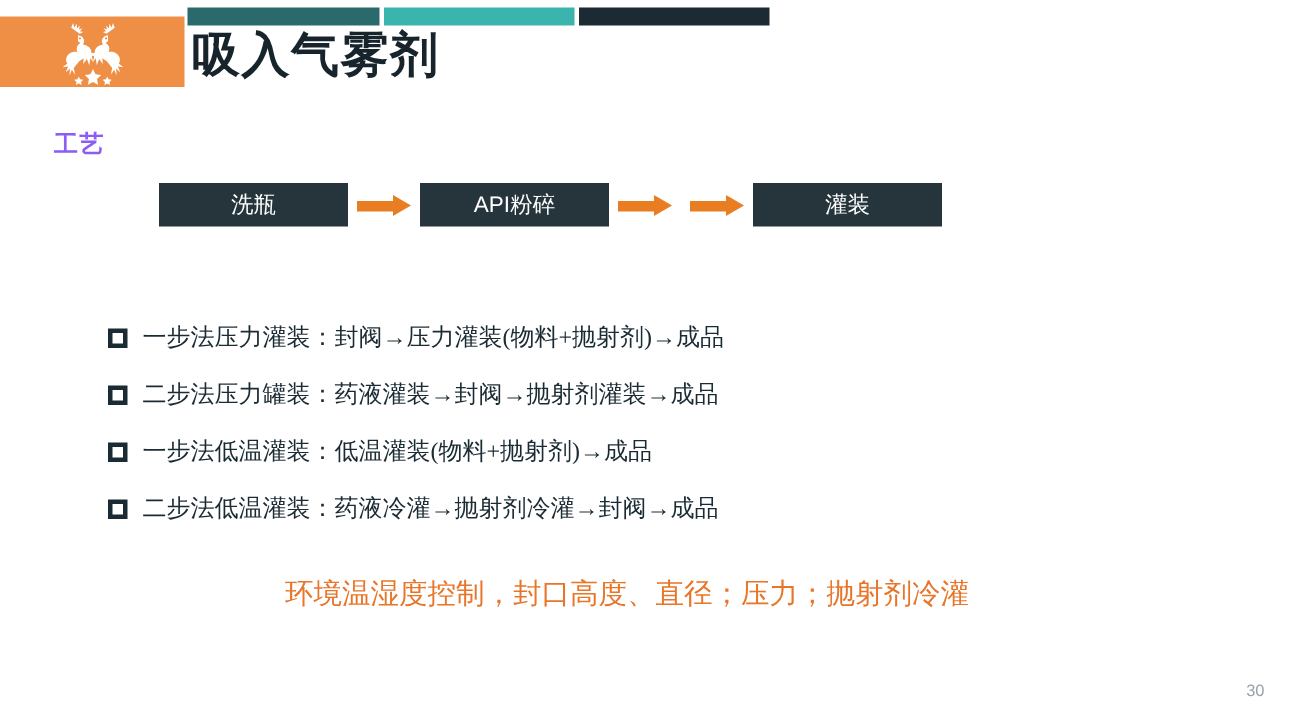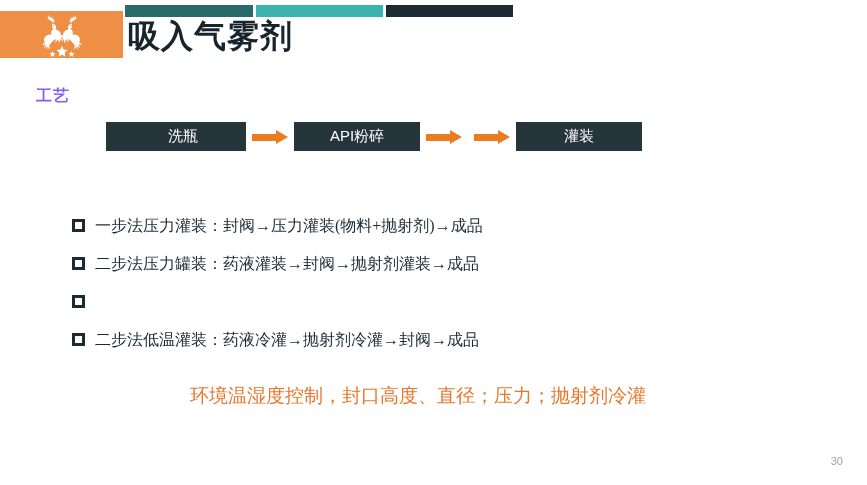--- a/index.html
+++ b/index.html
@@ -80,21 +80,21 @@
   .flow-box {
     height: 29px;
     background: #25353b;
     color: #ffffff;
     font-size: 15px;
     display: flex;
     align-items: center;
     justify-content: center;
     white-space: nowrap;
   }
-  .flow-box.w1 { width: 126px; padding-left: 14px; }
+  .flow-box.w1 { width: 126px; }
   .flow-box.w2 { width: 126px; }
   .flow-box.w3 { width: 126px; }
   .flow-box.w4 { width: 126px; }
 
   .flow-arrow {
     width: 48px;
     height: 14px;
     position: relative;
     flex: none;
   }
@@ -234,20 +234,21 @@
     <div class="bullet-text">一步法压力灌装：封阀→压力灌装(物料+抛射剂)→成品</div>
   </div>
 
   <div class="bullet-row">
     <div class="bullet-mark"></div>
     <div class="bullet-text">二步法压力罐装：药液灌装→封阀→抛射剂灌装→成品</div>
   </div>
 
   <div class="bullet-row">
     <div class="bullet-mark"></div>
+    <div class="bullet-text">一步法低温灌装：低温灌装(物料+抛射剂)→成品</div>
   </div>
 
   <div class="bullet-row">
     <div class="bullet-mark"></div>
     <div class="bullet-text">二步法低温灌装：药液冷灌→抛射剂冷灌→封阀→成品</div>
   </div>
 </div>
 
 <div class="note">环境温湿度控制，封口高度、直径；压力；抛射剂冷灌</div>
 

